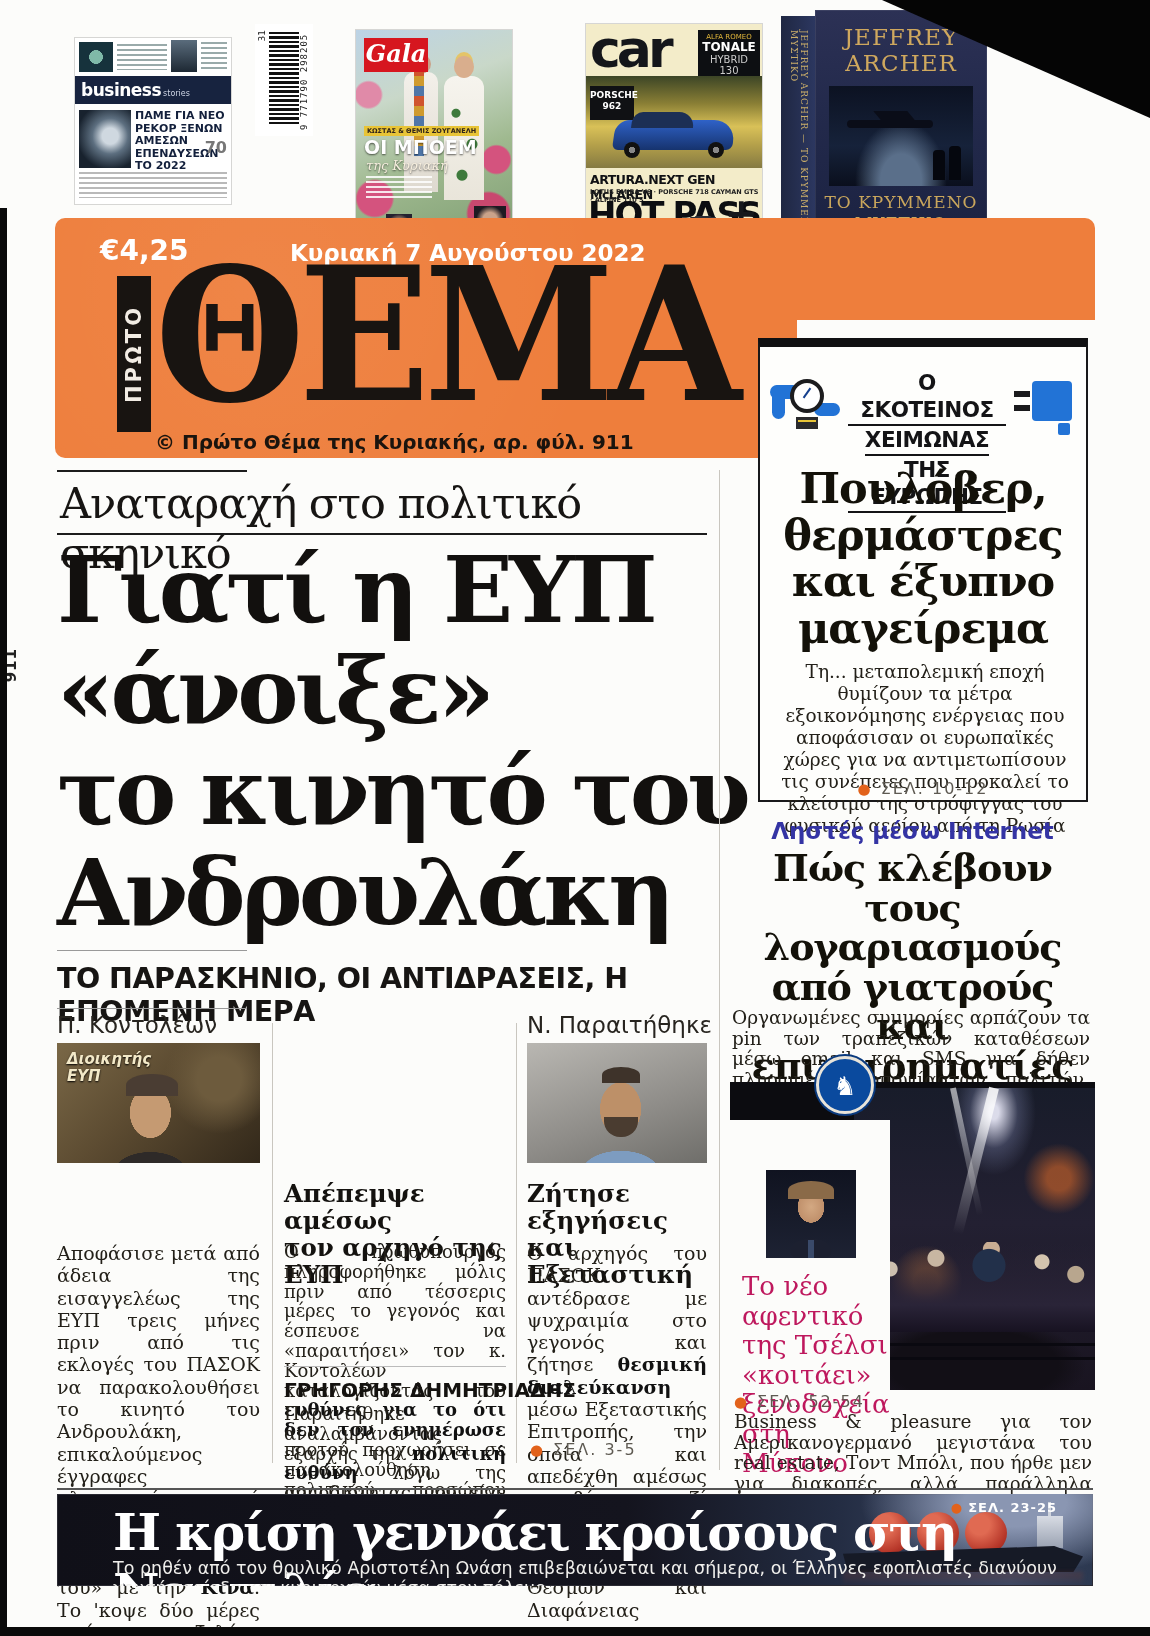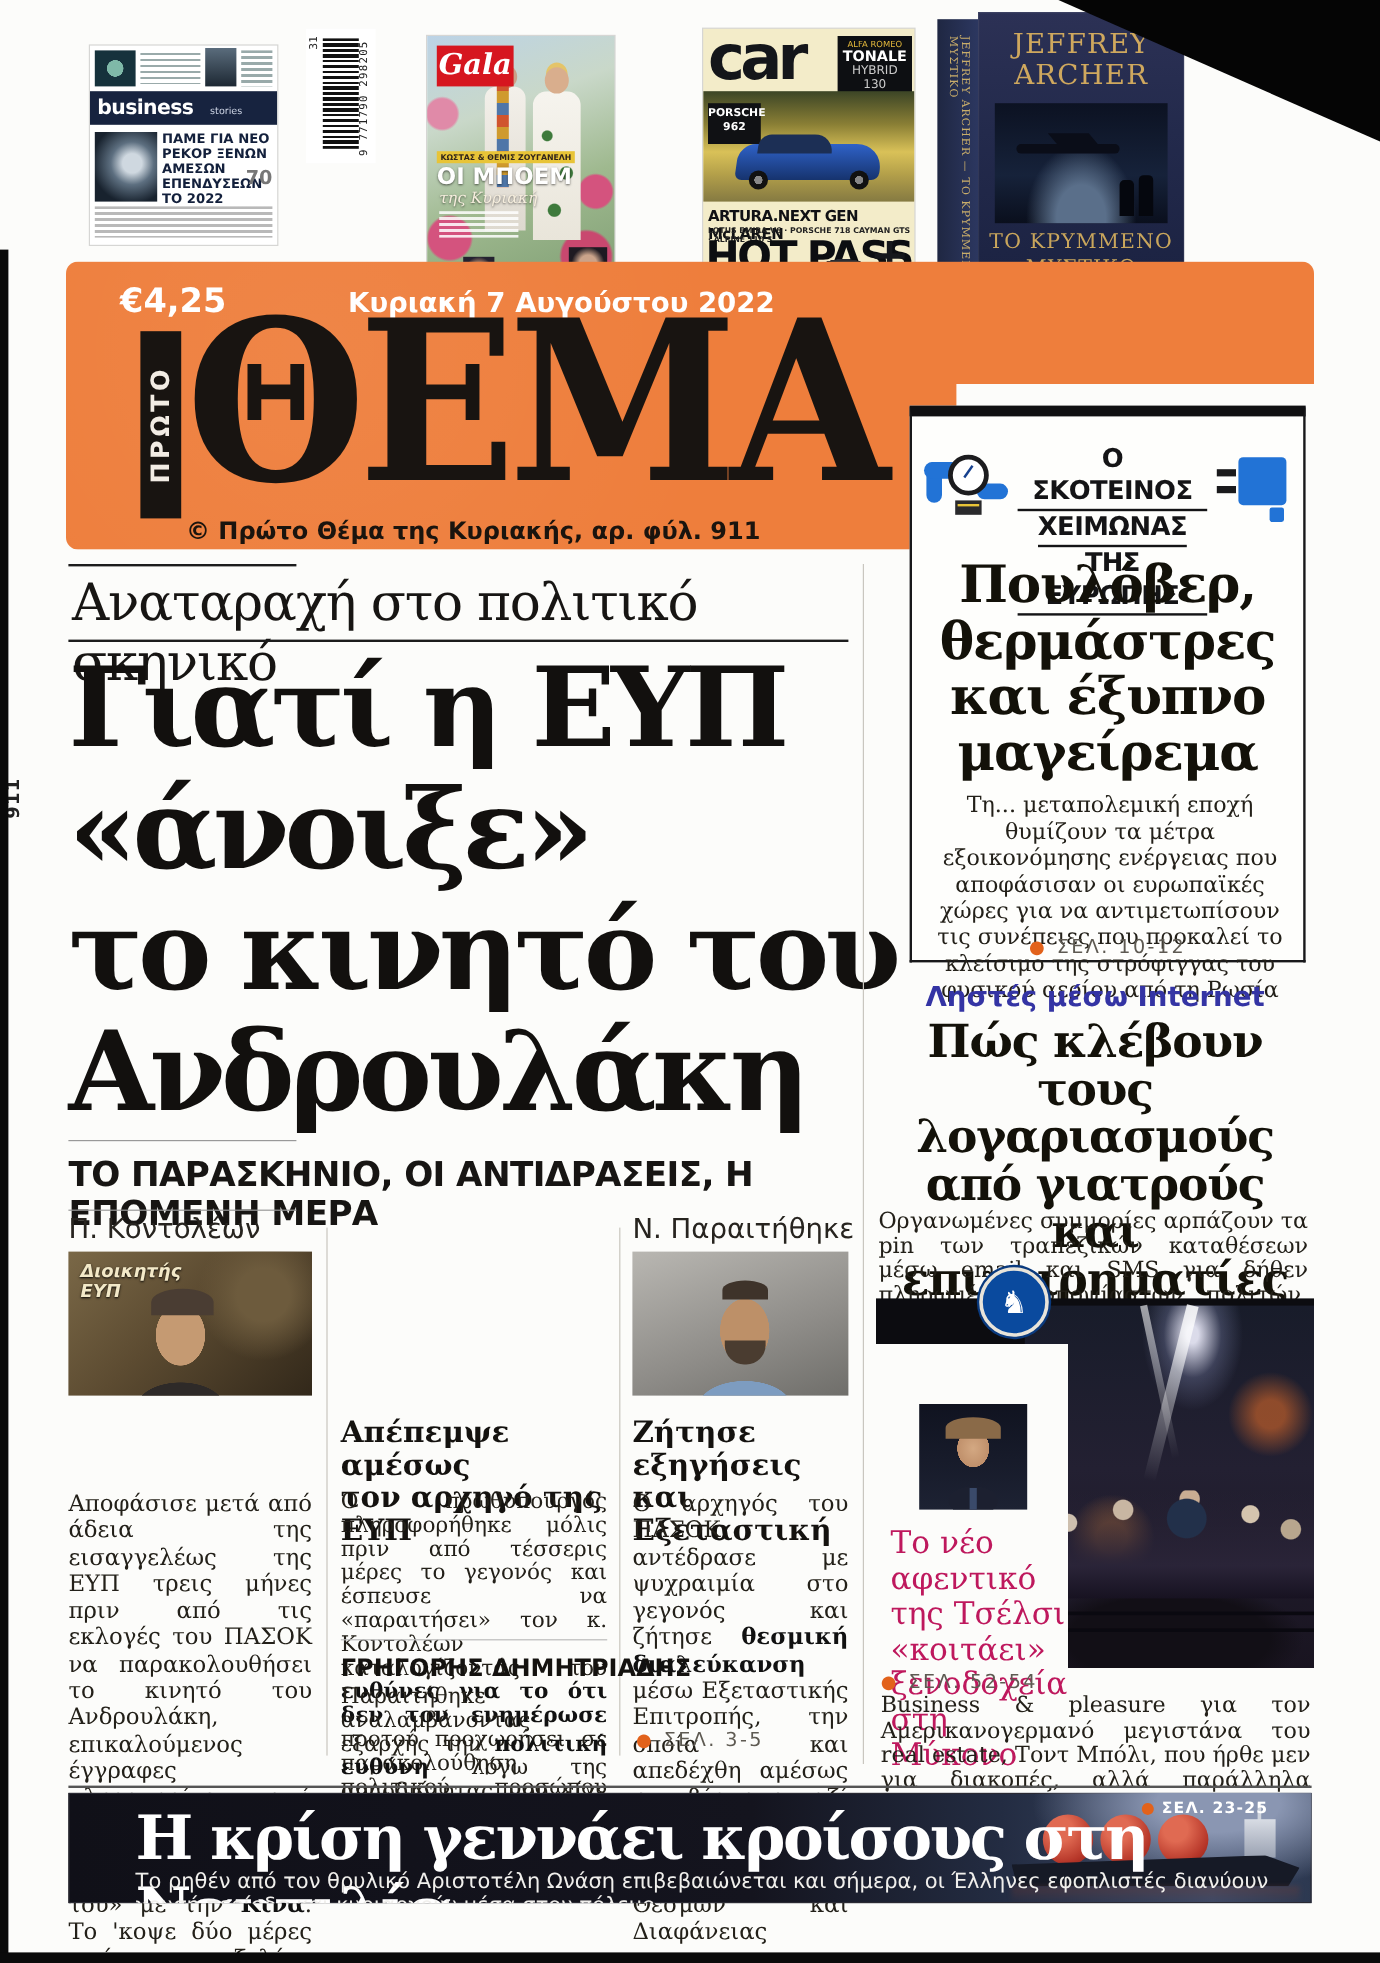--- a/index.html
+++ b/index.html
@@ -24,21 +24,21 @@
   
   .cov-business { left:75px; top:38px; width:156px; height:166px; background:#fff; }
   .bs-thumb1 { position:absolute; left:4px; top:4px; width:34px; height:30px; background:radial-gradient(circle at 50% 50%, #7fb9a8 0 30%, #16323c 31%); }
   .bs-thumb2 { position:absolute; left:96px; top:2px; width:26px; height:32px; background:linear-gradient(180deg,#5a6c7c,#1d2833); }
   .bs-txtlines { position:absolute; left:42px; top:6px; width:50px; height:26px;
     background:repeating-linear-gradient(180deg,#9aa 0 2px,transparent 2px 5px); }
   .bs-txtlines2 { position:absolute; left:126px; top:4px; width:26px; height:30px;
     background:repeating-linear-gradient(180deg,#9aa 0 2px,transparent 2px 5px); }
   .bs-band { position:absolute; left:0; top:38px; width:156px; height:28px; background:#17233f; color:#fff; padding:4px 6px; }
   .bs-band b { font-size:17px; letter-spacing:-0.5px; }
-  .bs-band span { font-size:8px; color:#cdd4e4; margin-left:14px; }
+  .bs-band span { font-size:8px; color:#cdd4e4; margin-left:2px; }
   .bs-photo { position:absolute; left:4px; top:72px; width:52px; height:58px;
     background:radial-gradient(circle at 60% 45%, #cfd8e0 0 18%, #5d6f80 40%, #18222e 75%); }
   .bs-head { position:absolute; left:60px; top:72px; width:92px; font-weight:bold; font-size:11px; line-height:12.5px; color:#13203c; }
   .bs-badge { position:absolute; right:4px; top:100px; font-size:16px; font-weight:bold; color:#777; }
   .bs-small { position:absolute; left:4px; top:134px; width:148px; height:26px;
     background:repeating-linear-gradient(180deg,#b9b9b9 0 2px,transparent 2px 5px); }
 
   
   .cov-barcode { left:255px; top:24px; width:58px; height:112px; background:#fff; box-shadow:none; }
   .bc-stripes { position:absolute; left:14px; top:8px; width:30px; height:92px;

